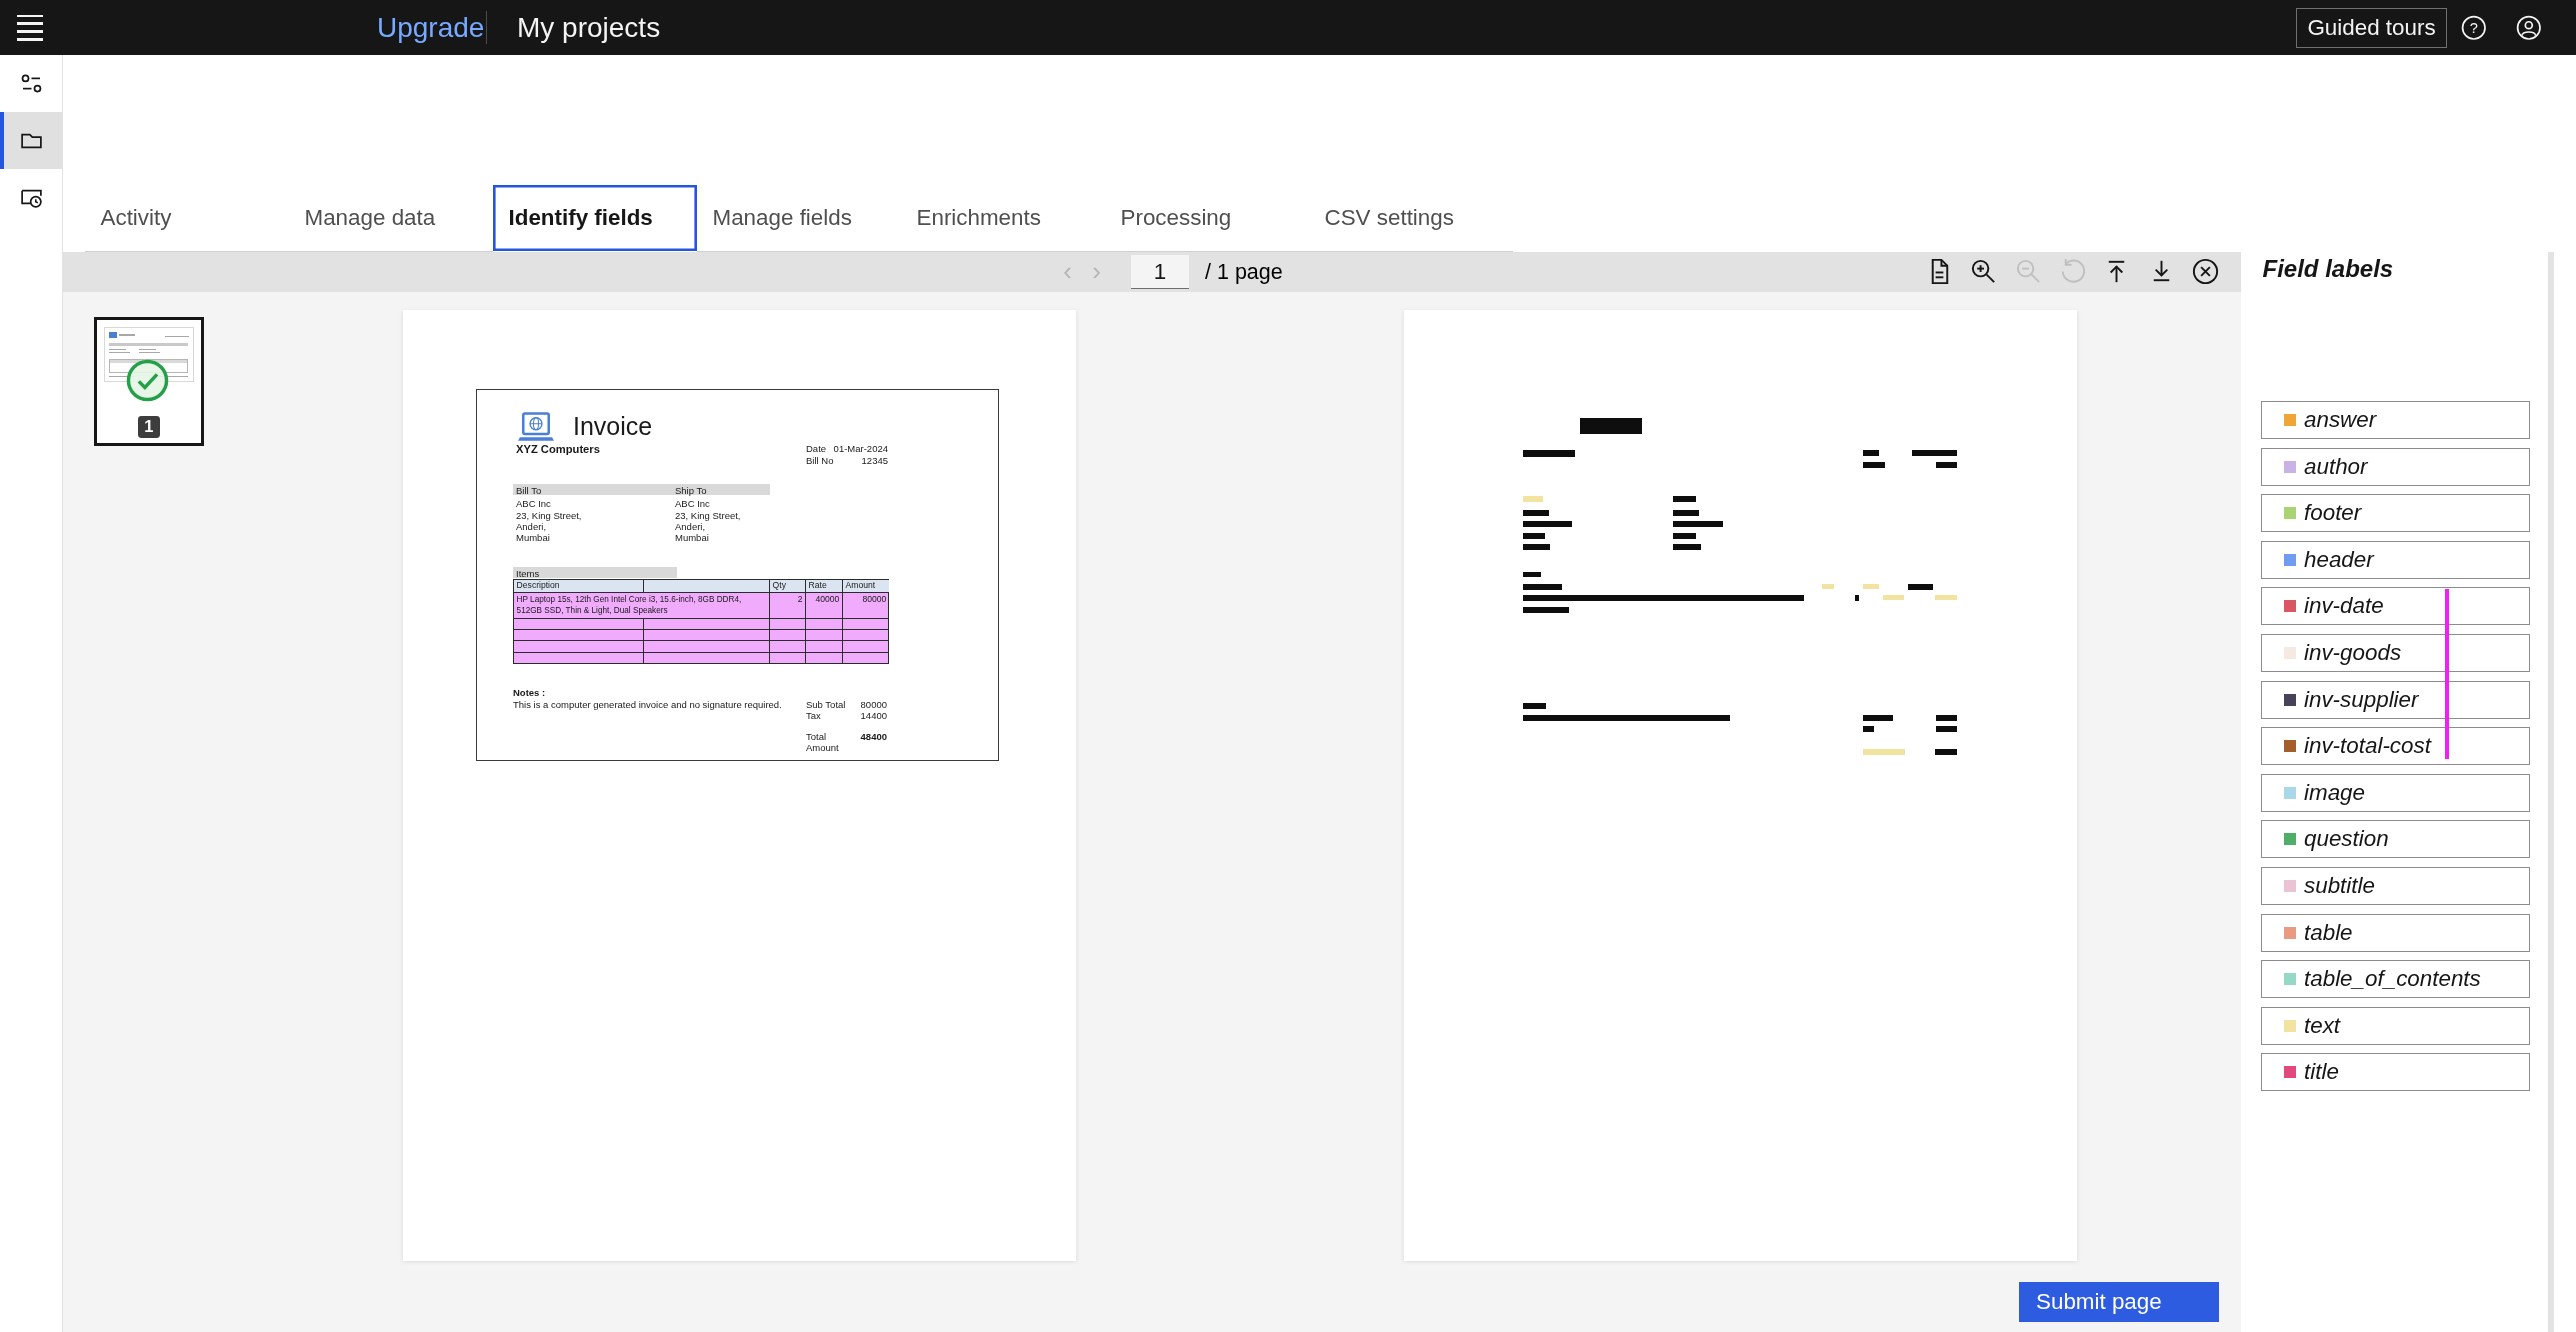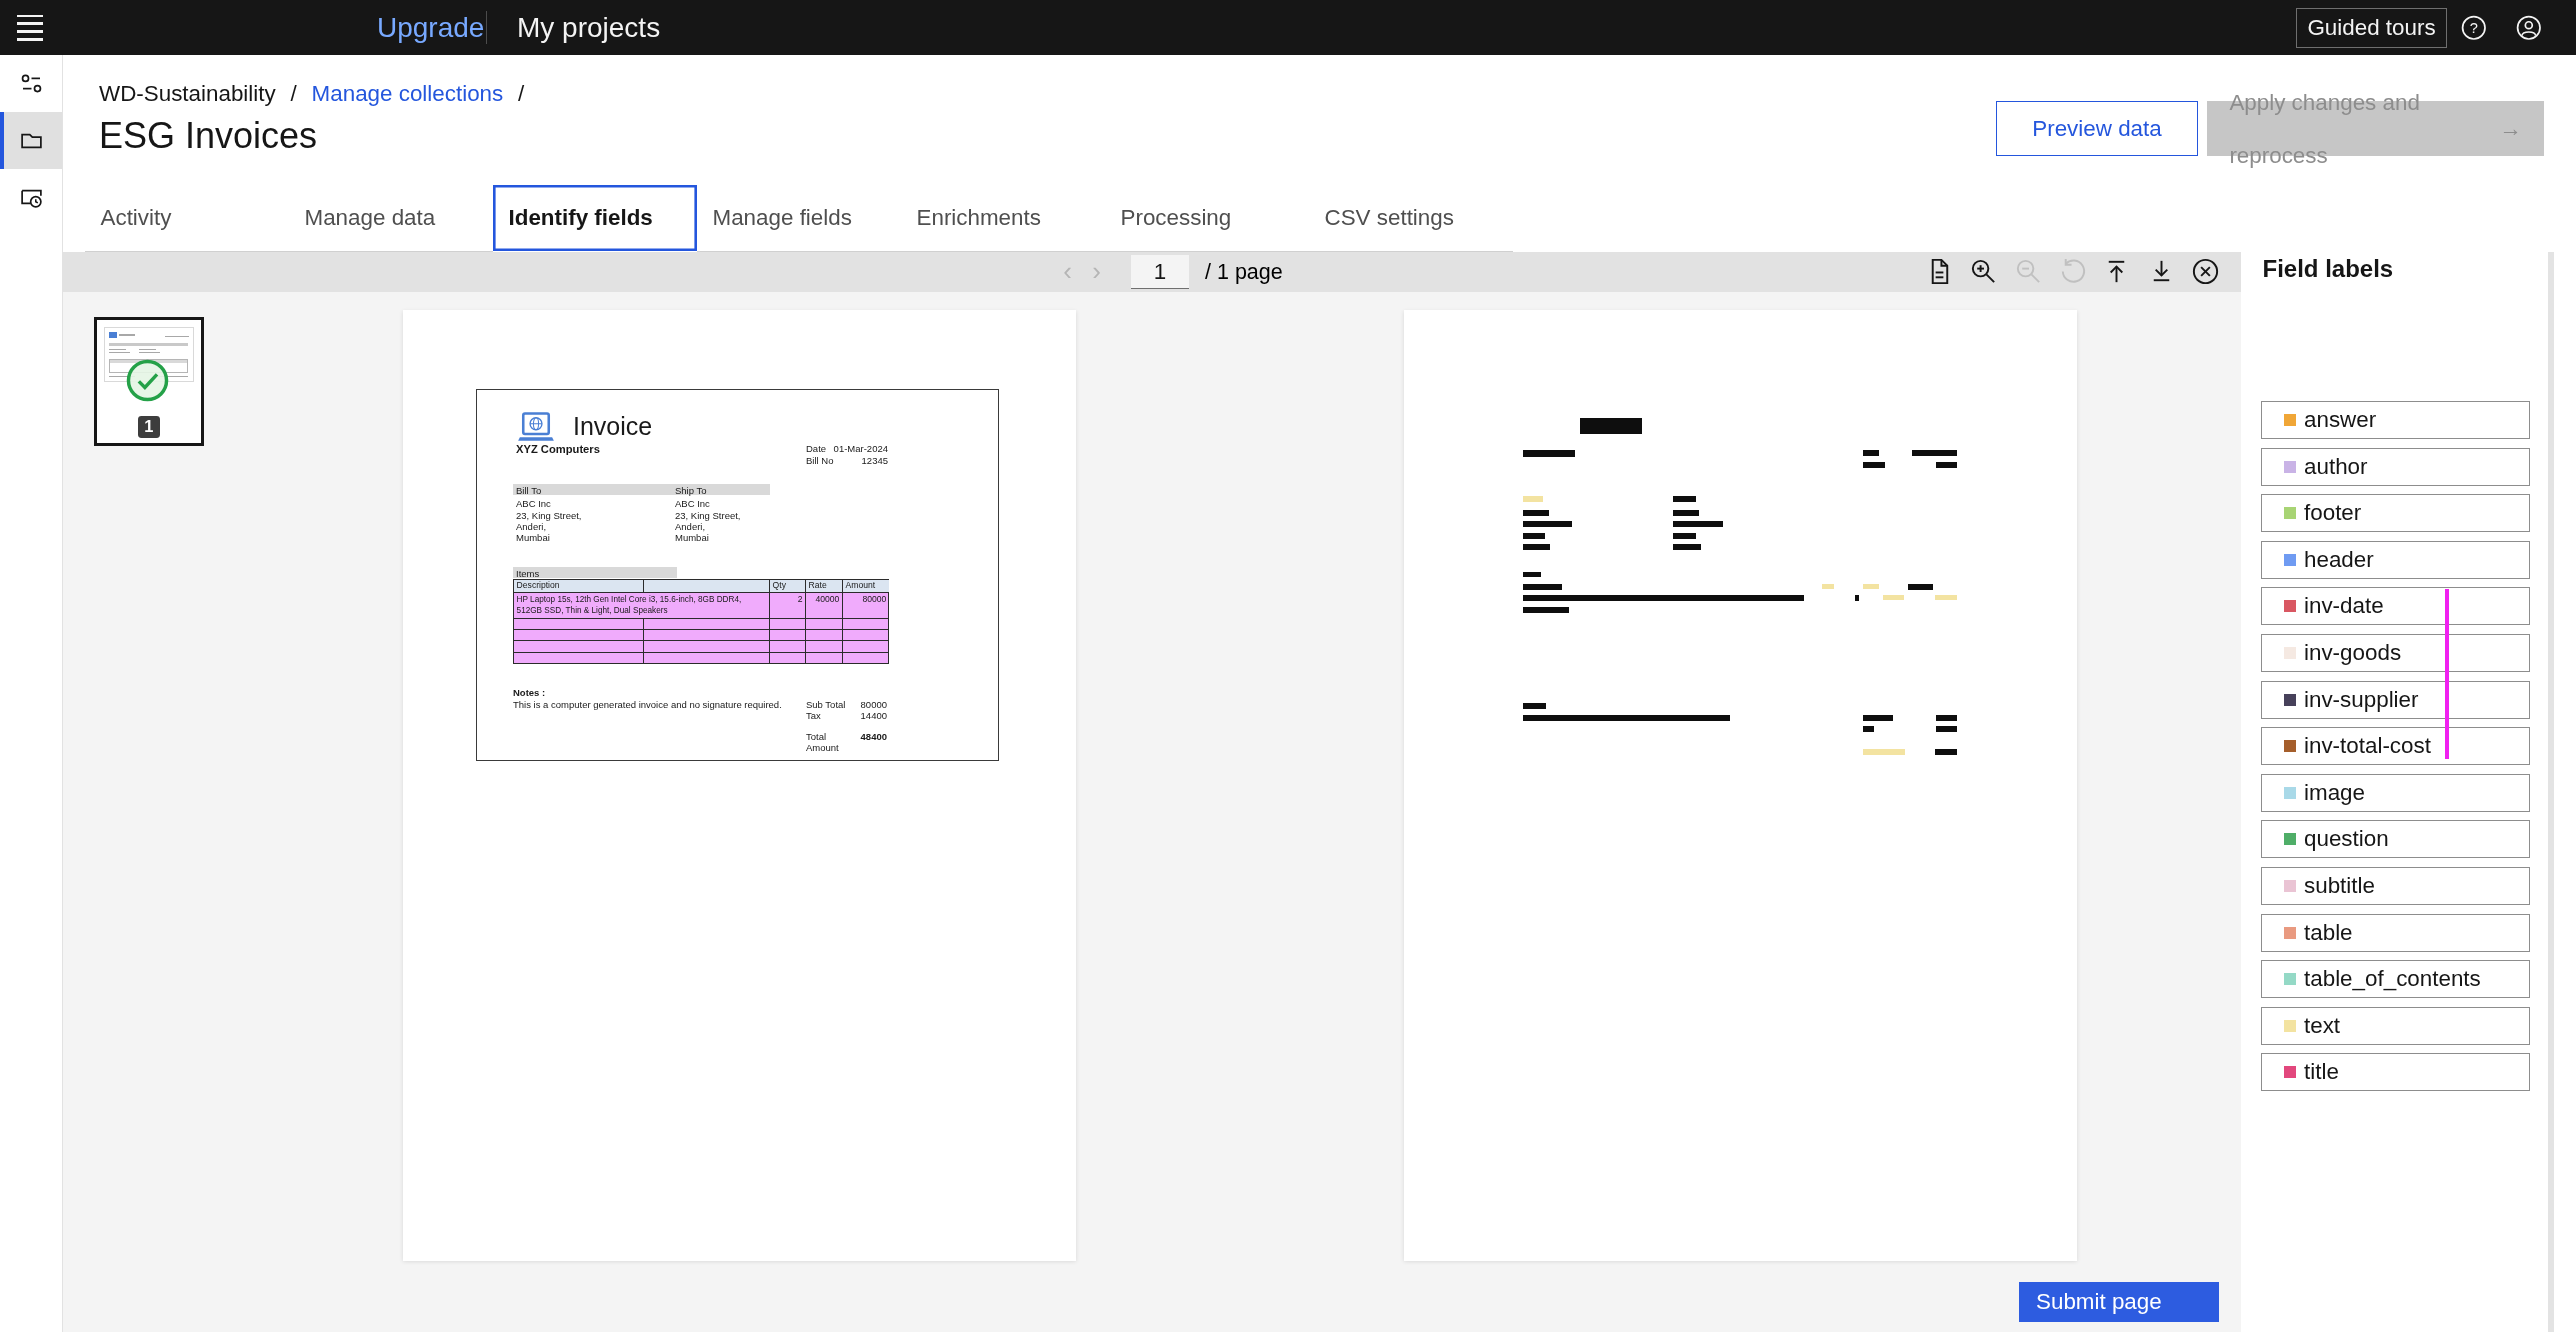--- a/index.html
+++ b/index.html
@@ -80,21 +80,21 @@
   .itable .ec { height:11.2px; }
   .span2 { grid-column:1 / 3; }
   .lastcol { border-right:none !important; }
 
   
   .bar { position:absolute; }
 
   .submit-btn { position:absolute; left:1956px; top:1030px; width:200px; height:40px; background:#2d5ce0; color:#ffffff; font-size:22.4px; line-height:40px; padding-left:17px; }
 
   
-  .fpanel { position:absolute; left:2241px; top:252px; width:335px; height:1081px; background:#ffffff; }
+  .fpanel { position:absolute; left:2241px; top:252px; width:335px; height:1081px; background:#ffffff;font-style:italic; }
   .fpanel h2 { position:absolute; left:21.5px; top:3.4px; font-size:24px; font-weight:700; color:#161616; }
   .fdesc { position:absolute; left:21.5px; top:45px; width:267px; font-size:22.4px; line-height:30px; color:#161616; }
   .create-new { position:absolute; left:42px; top:115px; font-size:23px; color:#2456dd; cursor:pointer;margin-top:33px; }
   .create-new .plus { margin-left:19px; }
   .flist { position:absolute; left:20px; top:149px; width:269px; }
   .label-row { position:relative; width:269px; height:38px; margin-bottom:8.6px; background:#fff; border:0.9px solid #8d8d8d; display:flex; align-items:center; cursor:pointer; }
   .swatch { position:absolute; left:21.5px; width:12px; height:12px; }
   .label-text { position:absolute; left:42px; font-size:22.4px; color:#161616; }
   .magenta-line { position:absolute; left:204px; top:337px; width:4.3px; height:170px; background:#f020f0; }
   .scroll-strip { position:absolute; left:307px; top:0; width:6px; height:1081px; background:#e3e3e3; }
@@ -154,34 +154,20 @@
       <span>
         <svg width="29" height="29" viewBox="0 0 34 34">
             <path d="M6 9 h22 v6 M6 9 v15 h10" fill="none" stroke="#161616" stroke-width="2"></path>
             <circle cx="22" cy="22" r="6" fill="none" stroke="#161616" stroke-width="2"></circle>
             <path d="M22 19 v3 l2.4 1.4" fill="none" stroke="#161616" stroke-width="1.8"></path>
           </svg>
       </span>
     </div>
   </div>
 
-  <div class="header">
-    <div class="breadcrumb">
-      <span>WD-Sustainability</span>
-      <span class="sep">/</span>
-      <span class="bc-link">Manage collections</span>
-      <span class="sep">/</span>
-    </div>
-    <div class="page-title">ESG Invoices</div>
-    <div class="btn preview-btn">Preview data</div>
-    <div class="btn apply-btn">
-      <span>Apply changes and reprocess</span>
-      <span>→</span>
-    </div>
-  </div>
 
   <div class="tabs">
       <div class="tab">Activity</div>
       <div class="tab">Manage data</div>
       <div class="tab tab-active">Identify fields</div>
       <div class="tab">Manage fields</div>
       <div class="tab">Enrichments</div>
       <div class="tab">Processing settings</div>
       <div class="tab">CSV settings</div>
     </div>

